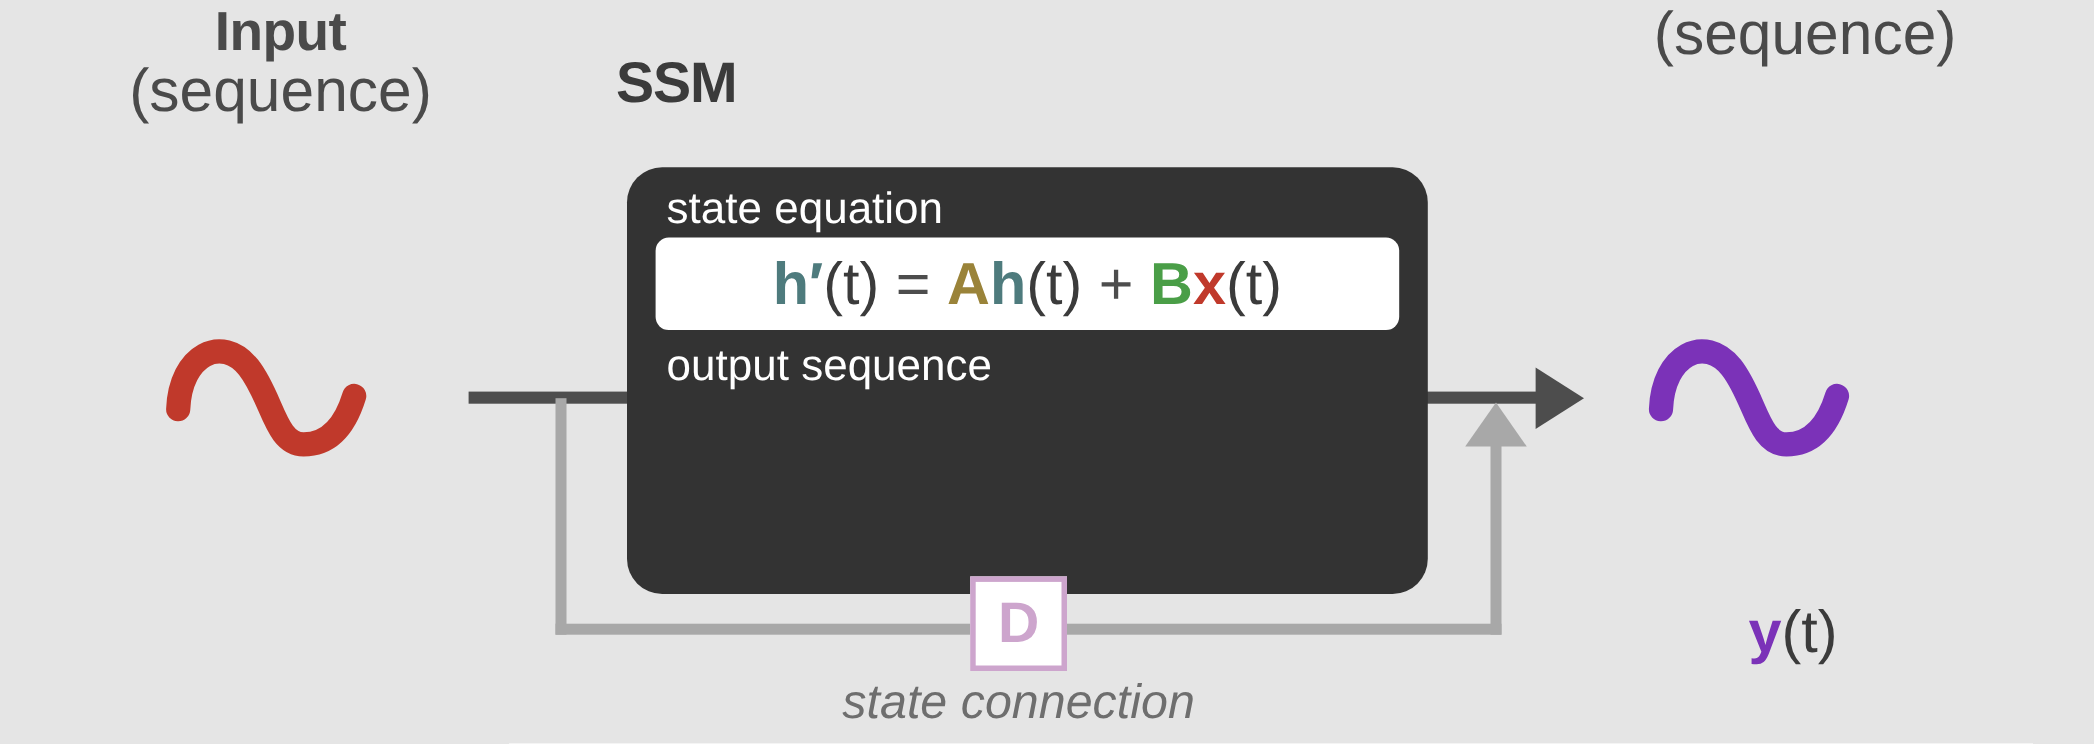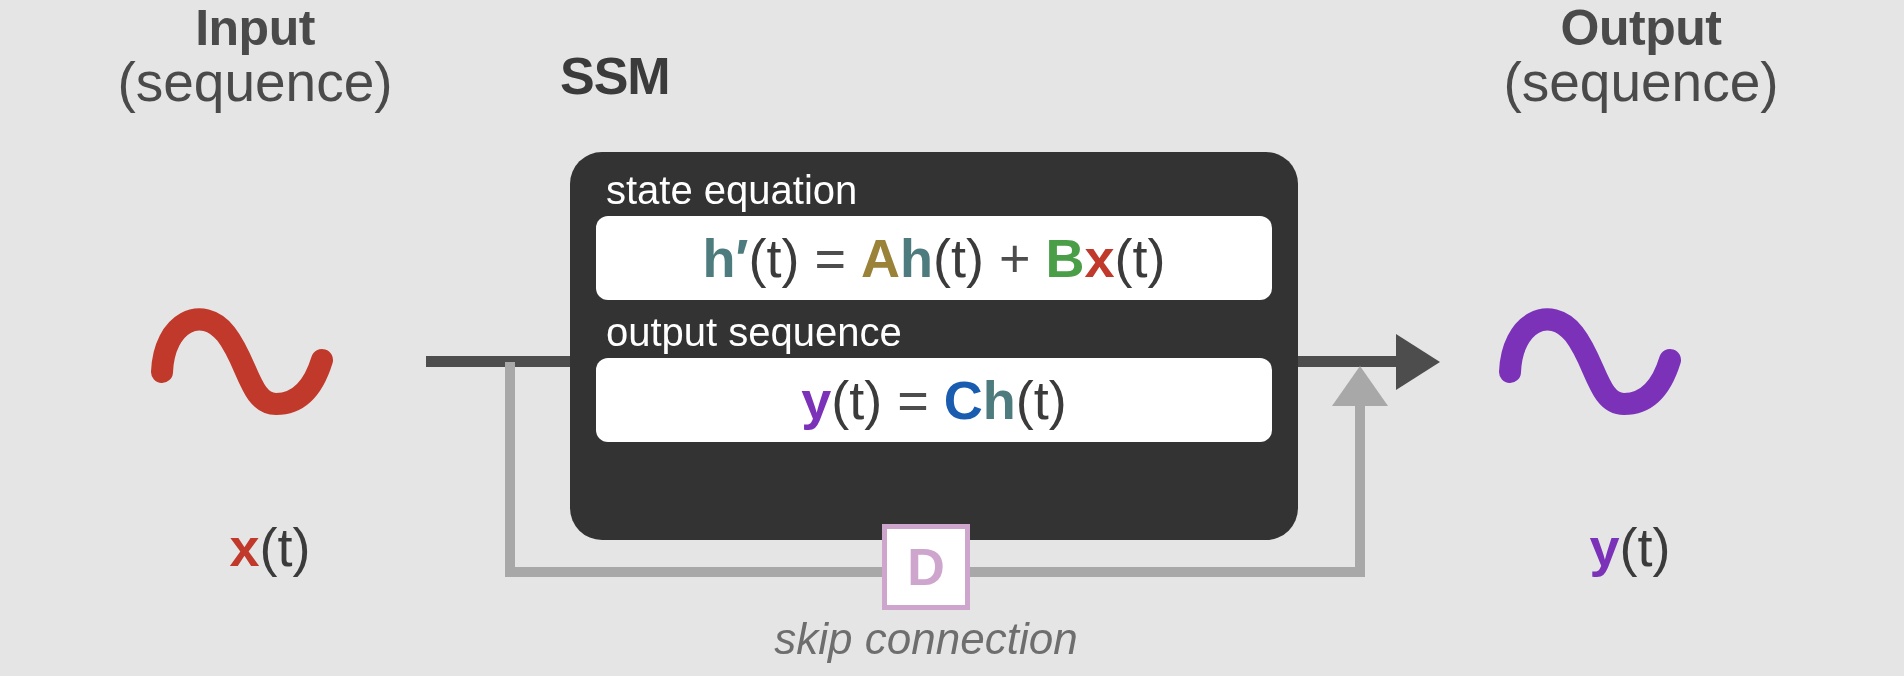--- a/index.html
+++ b/index.html
@@ -60,21 +60,21 @@
   .sig-label {
     position: absolute;
     font-size: 54px;
     text-align: center;
     width: 320px;
     color: #3b3b3b;
     line-height: 1;
   }
   .sig-label b { font-weight: bold; }
   #x-label { left: 110px;  top: 520px; }
-  #y-label { left: 1470px; top: 520px; }
+  #y-label { left: 1470px; top: 548px; }
   #x-label b { color: #c0392b; }
   #y-label b { color: #7b32b8; }
 
   
   .wire { position: absolute; background: #4d4d4d; }
   .wire-grey { position: absolute; background: #a8a8a8; }
 
   
   #wire-in      { left: 426px;  top: 356px; width: 150px; height: 11px; }
   
@@ -182,41 +182,37 @@
 <body>
 
 <div id="canvas">
 
   <div class="col-head" id="input-heading">
     <span class="title">Input</span>
     <span class="sub">(sequence)</span>
   </div>
 
   <div class="col-head" id="output-heading">
-    <span class="title">Output</span>
     <span class="sub">(sequence)</span>
   </div>
 
   <div id="ssm-heading">SSM</div>
 
   <div class="wave" id="input-wave">
     <svg width="190" height="120" viewBox="0 0 190 120">
       <path d="M 12 72 C 14 22, 52 4, 76 34 C 98 62, 100 104, 126 104 C 150 104, 164 86, 172 60" fill="none" stroke="#c0392b" stroke-width="22" stroke-linecap="round"></path>
     </svg>
   </div>
 
   <div class="wave" id="output-wave">
     <svg width="190" height="120" viewBox="0 0 190 120">
       <path d="M 12 72 C 14 22, 52 4, 76 34 C 98 62, 100 104, 126 104 C 150 104, 164 86, 172 60" fill="none" stroke="#7b32b8" stroke-width="22" stroke-linecap="round"></path>
     </svg>
   </div>
 
-  <div class="sig-label" id="x-label">
-    <b>x</b><span>(t)</span>
-  </div>
   <div class="sig-label" id="y-label">
     <b>y</b><span>(t)</span>
   </div>
 
   <div class="wire" id="wire-in"></div>
   <div class="wire" id="wire-out"></div>
   <div id="arrow-out-head"></div>
 
   <div class="wire-grey" id="skip-vert-l"></div>
   <div class="wire-grey" id="skip-horiz"></div>
@@ -230,29 +226,22 @@
       <div class="eq">
         <b class="v-h">h</b><b class="v-h">′</b><span>(t)</span>
         <span class="op">=</span>
         <b class="v-a">A</b><b class="v-h">h</b><span>(t)</span>
         <span class="op">+</span>
         <b class="v-b">B</b><b class="v-x">x</b><span>(t)</span>
       </div>
     </div>
 
     <div class="eq-caption">output sequence</div>
-    <div class="eq-box">
-      <div class="eq">
-        <b class="v-y">y</b><span>(t)</span>
-        <span class="op">=</span>
-        <b class="v-c">C</b><b class="v-h">h</b><span>(t)</span>
-      </div>
-    </div>
 
   </div>
 
   <div id="d-box">
     <span>D</span>
   </div>
 
-  <div id="skip-caption">skip connection</div>
+  <div id="skip-caption">state connection</div>
 
 </div>
 
 </body></html>

